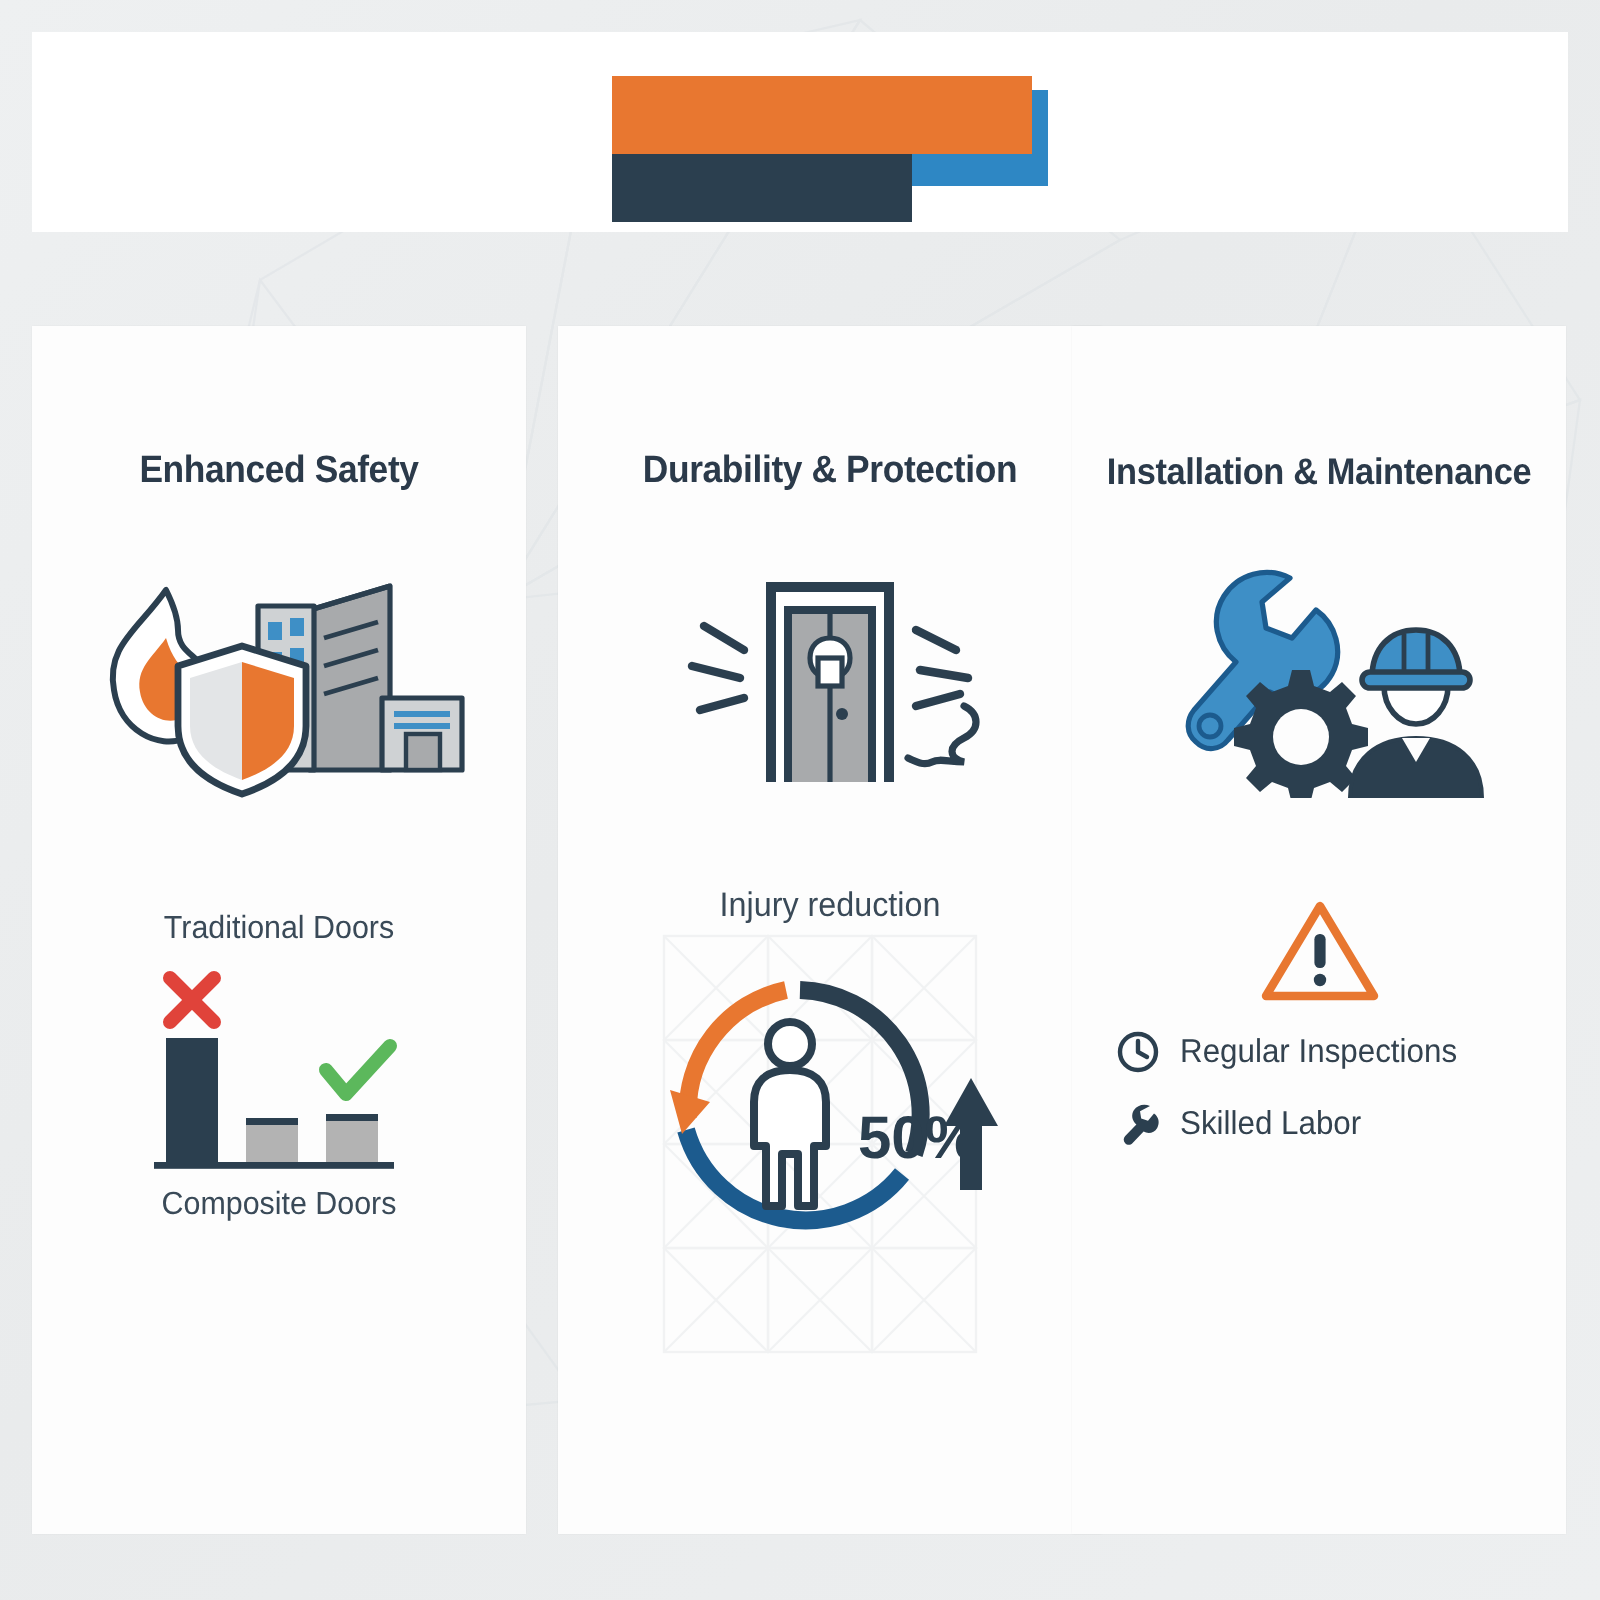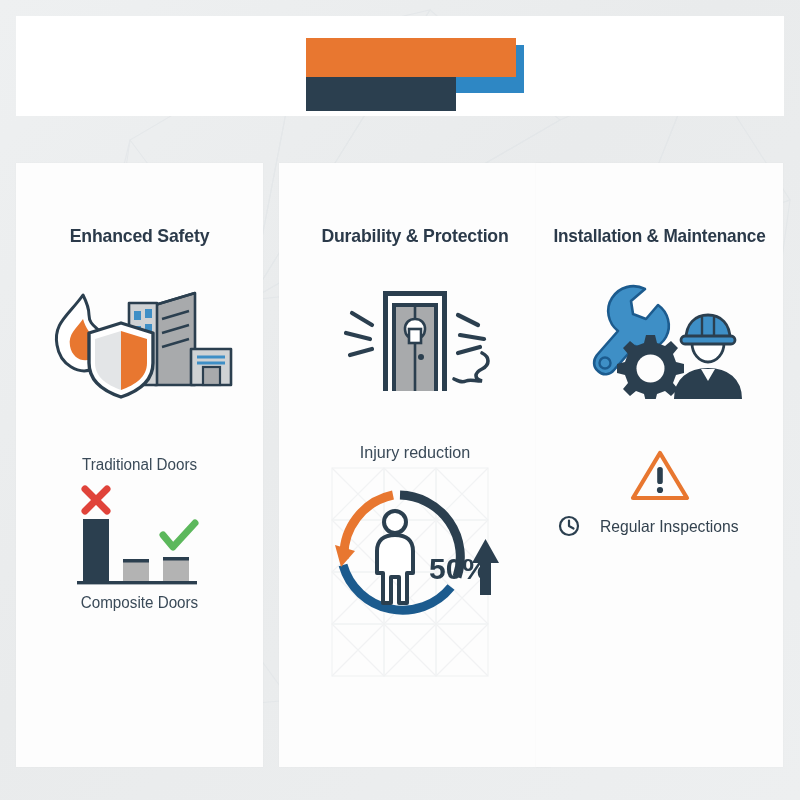--- a/index.html
+++ b/index.html
@@ -151,21 +151,21 @@
   }
   .feature-list {
     position: absolute;
     left: 22px;
     top: 345px;
     width: 210px;
   }
   .feature-item {
     display: flex;
     align-items: center;
-    gap: 20px;
+    gap: 10px;
     height: 36px;
   }
   .feature-icon {
     width: 22px;
     height: 22px;
     flex: 0 0 22px;
     display: flex;
     align-items: center;
     justify-content: center;
   }
@@ -410,20 +410,30 @@
           <div class="feature-item">
             <span class="feature-icon">
               <svg width="22" height="22" viewBox="0 0 22 22">
                 <circle cx="11" cy="11" r="9" fill="none" stroke="#2b3f4f" stroke-width="2.2"></circle>
                 <path d="M11 5.5 L11 11 L15.5 13.5" fill="none" stroke="#2b3f4f" stroke-width="2.2" stroke-linecap="round" stroke-linejoin="round"></path>
               </svg>
             </span>
             <span class="feature-text">Regular Inspections</span>
           </div>
 
+          <div class="feature-item">
+            <span class="feature-icon">
+              <svg width="22" height="22" viewBox="0 0 22 22">
+                <path d="M17 2 C14 0.6 10.6 1.6 9 4 C7.4 6.4 8 9.4 10.2 11.2 L4.6 17
+                         C3.6 18 3.6 19.6 4.6 20.6 C5.6 21.6 7.2 21.6 8.2 20.6 L13.8 14.8
+                         C16.2 16.2 19.2 15.4 20.6 13 C22 10.6 21.4 7.4 19 5.8 L16 9.4 L12.6 8.2 L12 4.6 Z" fill="#2b3f4f"></path>
+              </svg>
+            </span>
+            <span class="feature-text">Skilled Labor</span>
+          </div>
 
 
         </div>
       </div>
     </div>
 
   </div>
 </div>
 
 </body></html>

